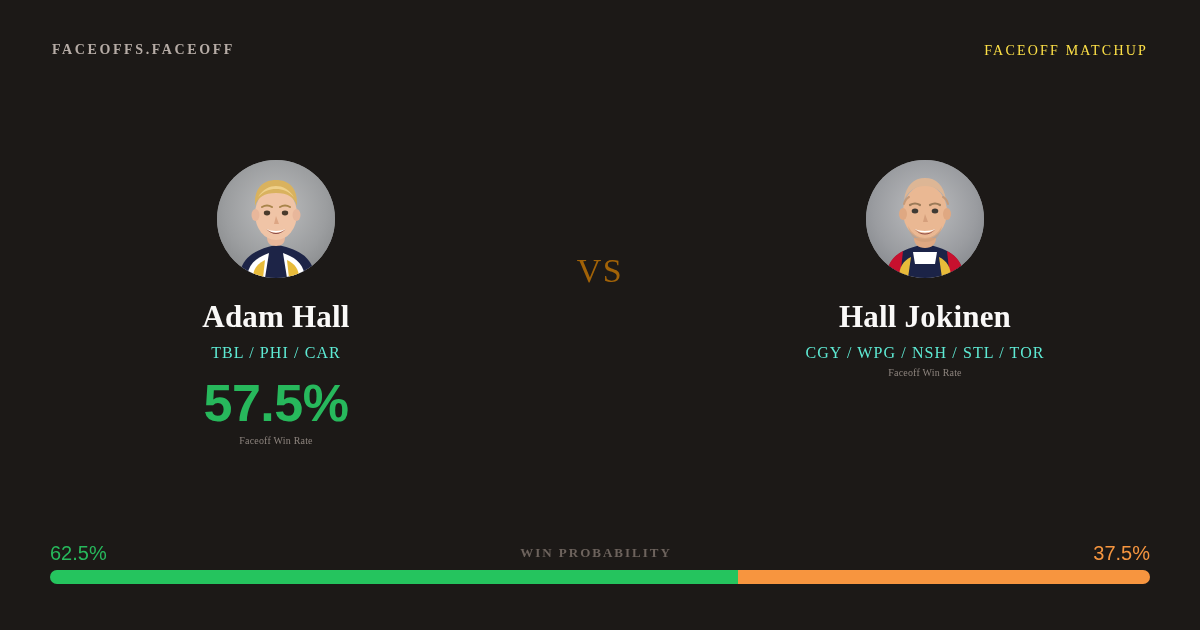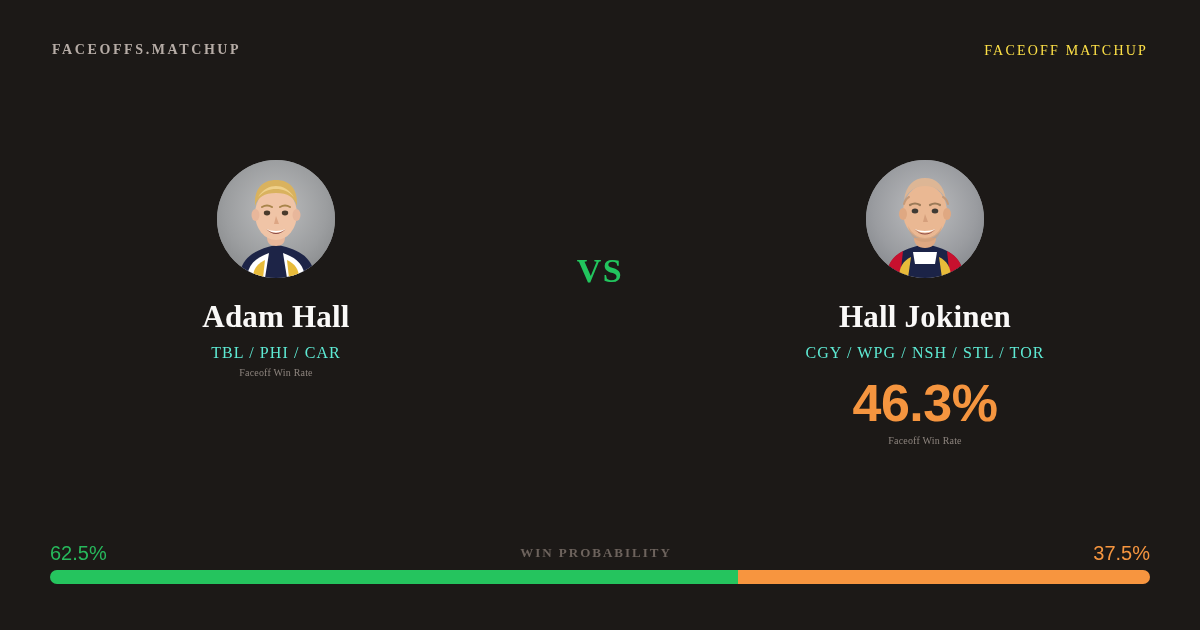--- a/index.html
+++ b/index.html
@@ -92,22 +92,22 @@
   }
 
   
   .vs {
     position: absolute;
     left: 0;
     right: 0;
     top: 252px;
     text-align: center;
     font-size: 34px;
-    font-weight: bold;
-    color: #22c55e;
+    font-weight: normal;
+    color: #a16207;
     letter-spacing: 1.5px;
   }
   .h2h-card {
     position: absolute;
     left: 528px;
     top: 302px;
     width: 145px;
     height: 61px;
     border-radius: 11px;
     background: #292524;
@@ -169,21 +169,21 @@
     background: #2b2624;
   }
   .wp-fill-a { height: 100%; background: #25c45e; }
   .wp-fill-b { height: 100%; background: #f7953f; flex: 1 1 auto; }
 </style>
 </head>
 <body>
 
 <div class="stage" style="background: rgb(28, 25, 23);">
 
-  <div class="brand">FACEOFFS.MATCHUP</div>
+  <div class="brand">FACEOFFS.FACEOFF</div>
   <div class="kicker">FACEOFF MATCHUP</div>
 
   <div class="player left">
     <div class="avatar">
       <svg width="118" height="118" viewBox="0 0 118 118">
         <defs>
           <radialGradient id="bgL" cx="50%" cy="42%" r="72%">
             <stop offset="0%" stop-color="#bcbdbe"></stop>
             <stop offset="60%" stop-color="#9b9d9f"></stop>
             <stop offset="100%" stop-color="#7f8183"></stop>
@@ -205,20 +205,21 @@
         <ellipse cx="68" cy="53" rx="3.2" ry="2.4" fill="#4a3b2c"></ellipse>
         <path d="M45 47q5-3 10 0" stroke="#a9854a" stroke-width="2" fill="none" stroke-linecap="round"></path>
         <path d="M63 47q5-3 10 0" stroke="#a9854a" stroke-width="2" fill="none" stroke-linecap="round"></path>
         <path d="M59 56l-2 8h5z" fill="#dda684"></path>
         <path d="M49 69q10 7 20 0q-10 4-20 0z" fill="#ffffff"></path>
         <path d="M49 69q10 8 20 0q-10 10-20 0z" fill="#8c4a44"></path>
       </svg>
     </div>
     <div class="pname">Adam Hall</div>
     <div class="pteams">TBL / PHI / CAR</div>
+    <div class="pct green">57.5%</div>
     <div class="pctlabel">Faceoff Win Rate</div>
   </div>
 
   <div class="player right">
     <div class="avatar">
       <svg width="118" height="118" viewBox="0 0 118 118">
         <defs>
           <radialGradient id="bgR" cx="50%" cy="42%" r="72%">
             <stop offset="0%" stop-color="#bdbec0"></stop>
             <stop offset="60%" stop-color="#9a9ca0"></stop>
@@ -243,21 +244,20 @@
         <path d="M44 45q5-3 10 0" stroke="#9a7a58" stroke-width="2.2" fill="none" stroke-linecap="round"></path>
         <path d="M64 45q5-3 10 0" stroke="#9a7a58" stroke-width="2.2" fill="none" stroke-linecap="round"></path>
         <path d="M59 54l-2 8h5z" fill="#d59f7c"></path>
         <path d="M42 66q6 12 17 12t17-12q-3 16-17 16T42 66z" fill="#c89a76" opacity="0.45"></path>
         <path d="M48 69q11 7 22 0q-11 4-22 0z" fill="#ffffff"></path>
         <path d="M48 69q11 9 22 0q-11 11-22 0z" fill="#8a453f"></path>
       </svg>
     </div>
     <div class="pname">Hall Jokinen</div>
     <div class="pteams">CGY / WPG / NSH / STL / TOR</div>
-    <div class="pct orange">46.3%</div>
     <div class="pctlabel">Faceoff Win Rate</div>
   </div>
 
   <div class="vs">VS</div>
 
   <div class="wp-row">
     <div class="wp-left">62.5%</div>
     <div class="wp-mid">WIN PROBABILITY</div>
     <div class="wp-right">37.5%</div>
   </div>

